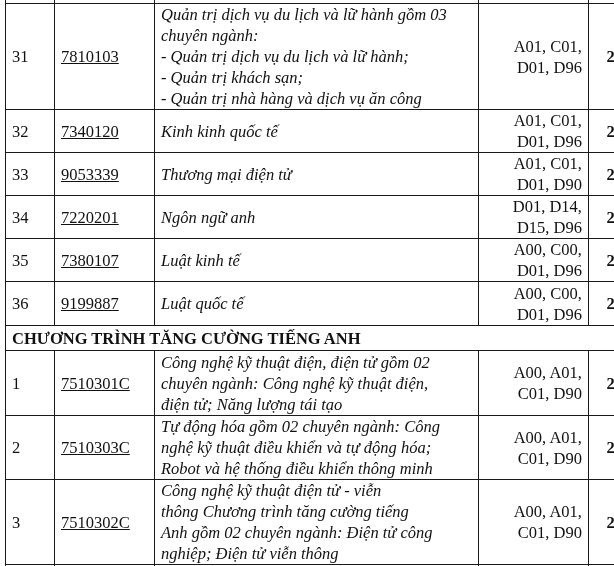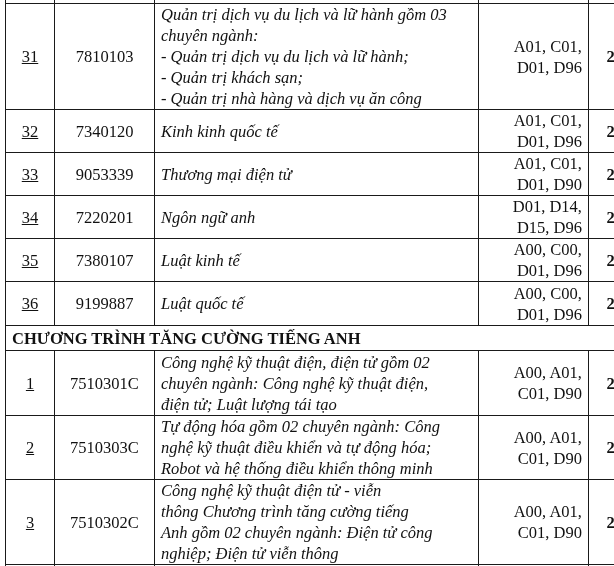--- a/index.html
+++ b/index.html
@@ -2,22 +2,22 @@
 <html><head>
 <meta charset="utf-8">
 <style>
   html, body { margin: 0; padding: 0; background: #ffffff; }
   body { width: 614px; height: 566px; overflow: hidden; position: relative;
          font-family: "Liberation Serif", "DejaVu Serif", serif; color: #111; }
   .tbl { position: absolute; left: 5px; top: -40px; border-collapse: collapse;
          table-layout: fixed; width: 609px; }
   .tbl td { border: 1.4px solid #1a1a1a; padding: 0 6px; font-size: 16.5px;
             line-height: 21px; vertical-align: middle; }
-  .c-no { width: 36px; text-align: center; padding: 0; text-decoration: underline; }
-  .c-code { width: 87px; text-align: center; padding: 0; }
+  .c-no { width: 36px; text-align: left; padding: 0; }
+  .c-code { width: 87px; text-align: left; padding: 0; text-decoration: underline; }
   .c-name { width: 311px; text-align: left; font-style: italic; }
   .c-name.just { text-align: justify; text-align-last: left; margin-top: 44px; }
   .c-comb { width: 97px; text-align: right; padding: 0 2px; }
   .c-score { width: 60px; text-align: center; font-weight: bold; padding: 0; }
   .sec td { font-weight: bold; font-size: 16.5px; padding-left: 6px; height: 24px; }
   .ln { display: block; }
   .stub td { height: 42px; }
 </style>
 </head>
 <body>
@@ -108,21 +108,21 @@
     <tr class="sec">
       <td colspan="5">CHƯƠNG TRÌNH TĂNG CƯỜNG TIẾNG ANH</td>
     </tr>
 
     <tr style="height:65px">
       <td class="c-no">1</td>
       <td class="c-code">7510301C</td>
       <td class="c-name just">
         <span class="ln">Công nghệ kỹ thuật điện, điện tử gồm 02</span>
         <span class="ln">chuyên ngành: Công nghệ kỹ thuật điện,</span>
-        <span class="ln">điện tử; Luật lượng tái tạo</span>
+        <span class="ln">điện tử; Năng lượng tái tạo</span>
       </td>
       <td class="c-comb">
         <span class="ln">A00, A01,</span>
         <span class="ln">C01, D90</span>
       </td>
       <td class="c-score">20.00</td>
     </tr>
 
     <tr style="height:64px">
       <td class="c-no">2</td>

